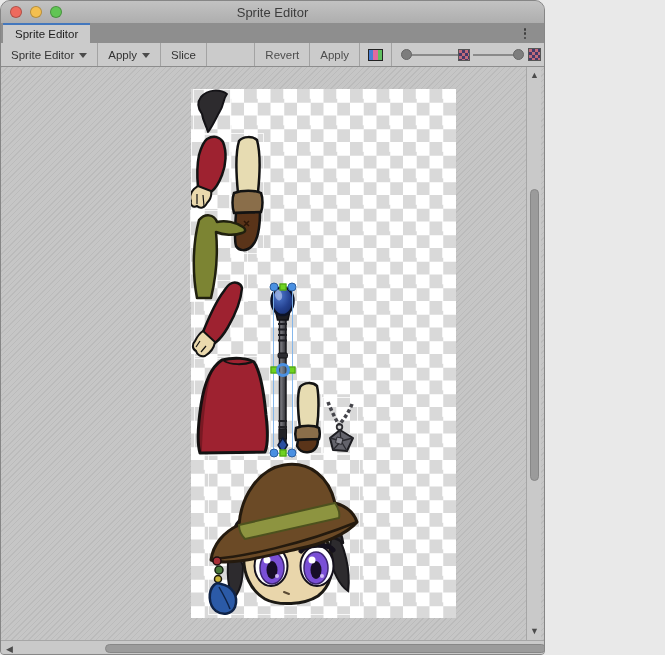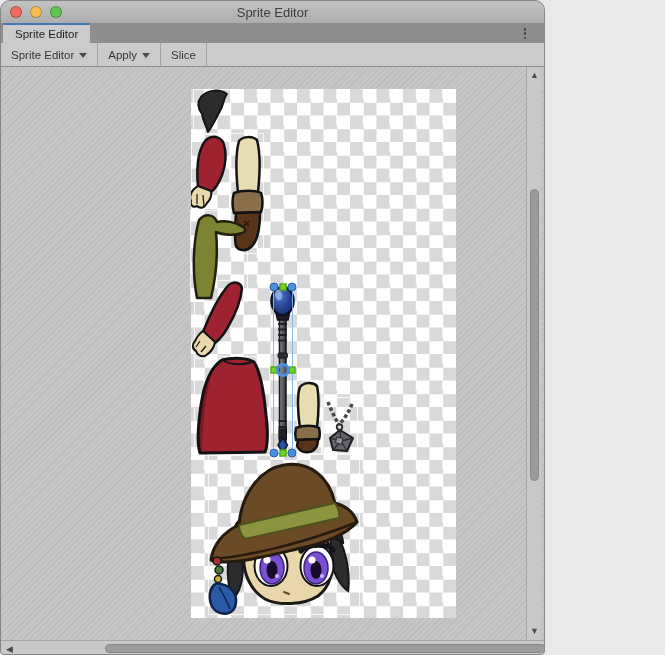--- a/index.html
+++ b/index.html
@@ -91,20 +91,43 @@
     <div class="tbtn">
       <span>Apply</span>
       <span class="chev"></span>
     </div>
     <div class="vsep"></div>
     <div class="tbtn">
       <span>Slice</span>
     </div>
     <div class="vsep"></div>
 
+    <div class="tb-right">
+      <div class="vsep"></div>
+      <div class="tbtn" style="color:#4d4d4d">
+        <span>Revert</span>
+      </div>
+      <div class="vsep"></div>
+      <div class="tbtn" style="color:#4d4d4d">
+        <span>Apply</span>
+      </div>
+      <div class="vsep"></div>
+      <div class="rgbcell">
+        <span class="rgbicon"></span>
+      </div>
+      <div class="vsep"></div>
+      <div class="sliderzone">
+        <span class="strack" style="left:14px;width:52px"></span>
+        <span class="sknob" style="left:9px"></span>
+        <span class="mipicon" style="left:66px;top:6px;width:12px;height:12px"></span>
+        <span class="strack" style="left:81px;width:46px"></span>
+        <span class="sknob" style="left:121px"></span>
+        <span class="mipicon" style="left:136px;top:5px;width:13px;height:13px"></span>
+      </div>
+    </div>
   </div>
 
   <div class="canvas">
     <div class="texture">
         <div class="sprite-outline" style="left: 17px; top: 365px; width: 152px; height: 161px;"></div>
         <div class="sprite-outline" style="left: 131px; top: 308px; width: 36px; height: 57px;"></div>
         <div class="sprite-outline" style="left: 102px; top: 291px; width: 29px; height: 74px;"></div>
         <div class="sprite-outline" style="left: 3px; top: 267px; width: 76px; height: 100px;"></div>
         <div class="sprite-outline" style="left: 3px; top: 191px; width: 50px; height: 79px;"></div>
         <div class="sprite-outline" style="left: -1px; top: 121px; width: 58px; height: 92px;"></div>

